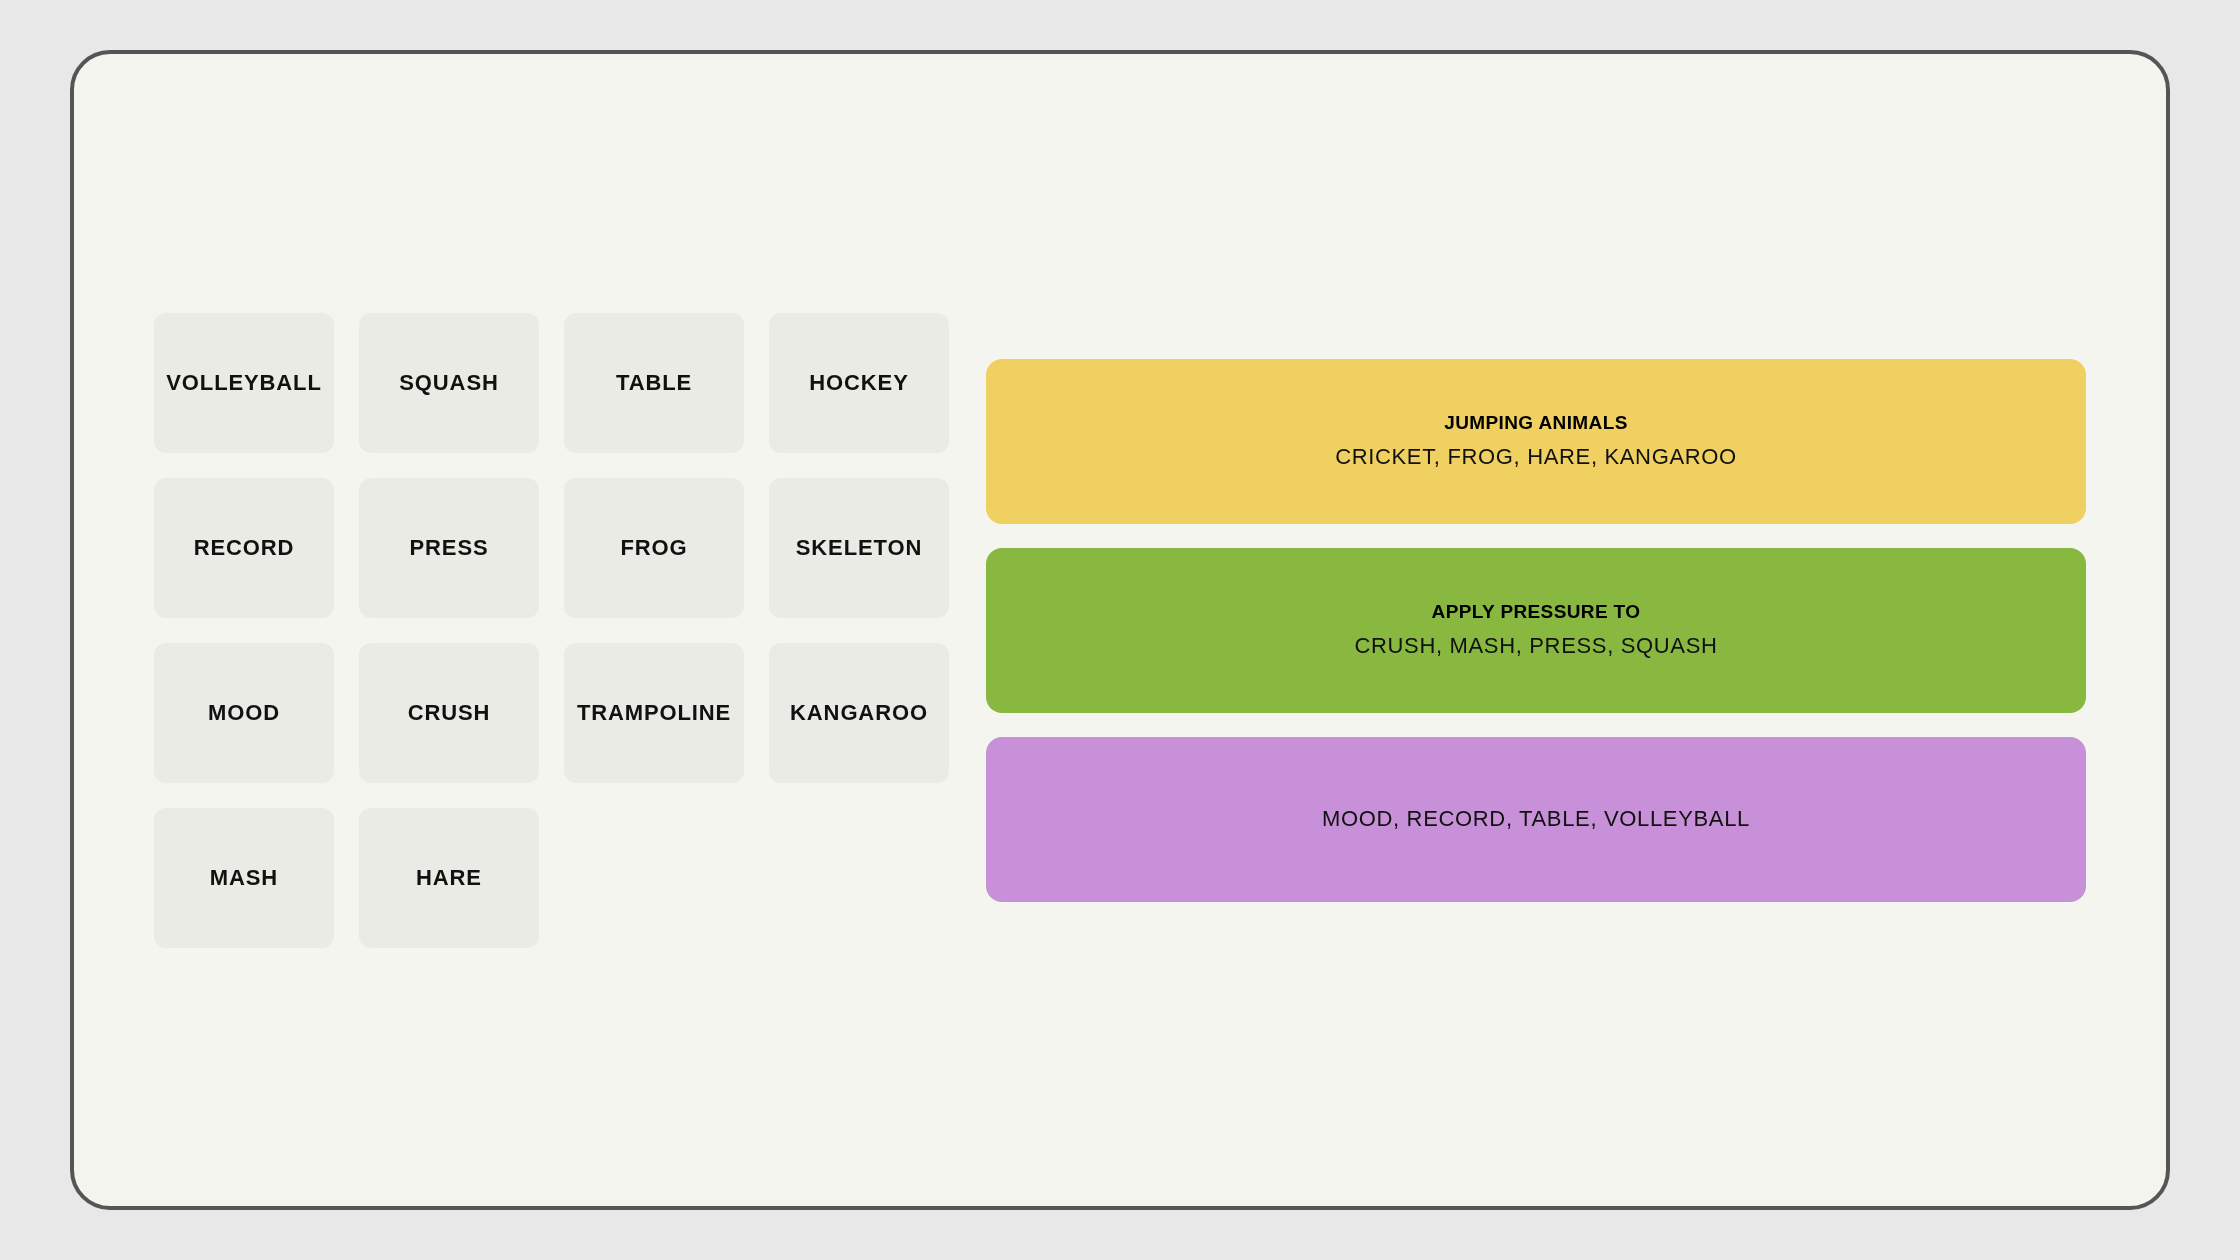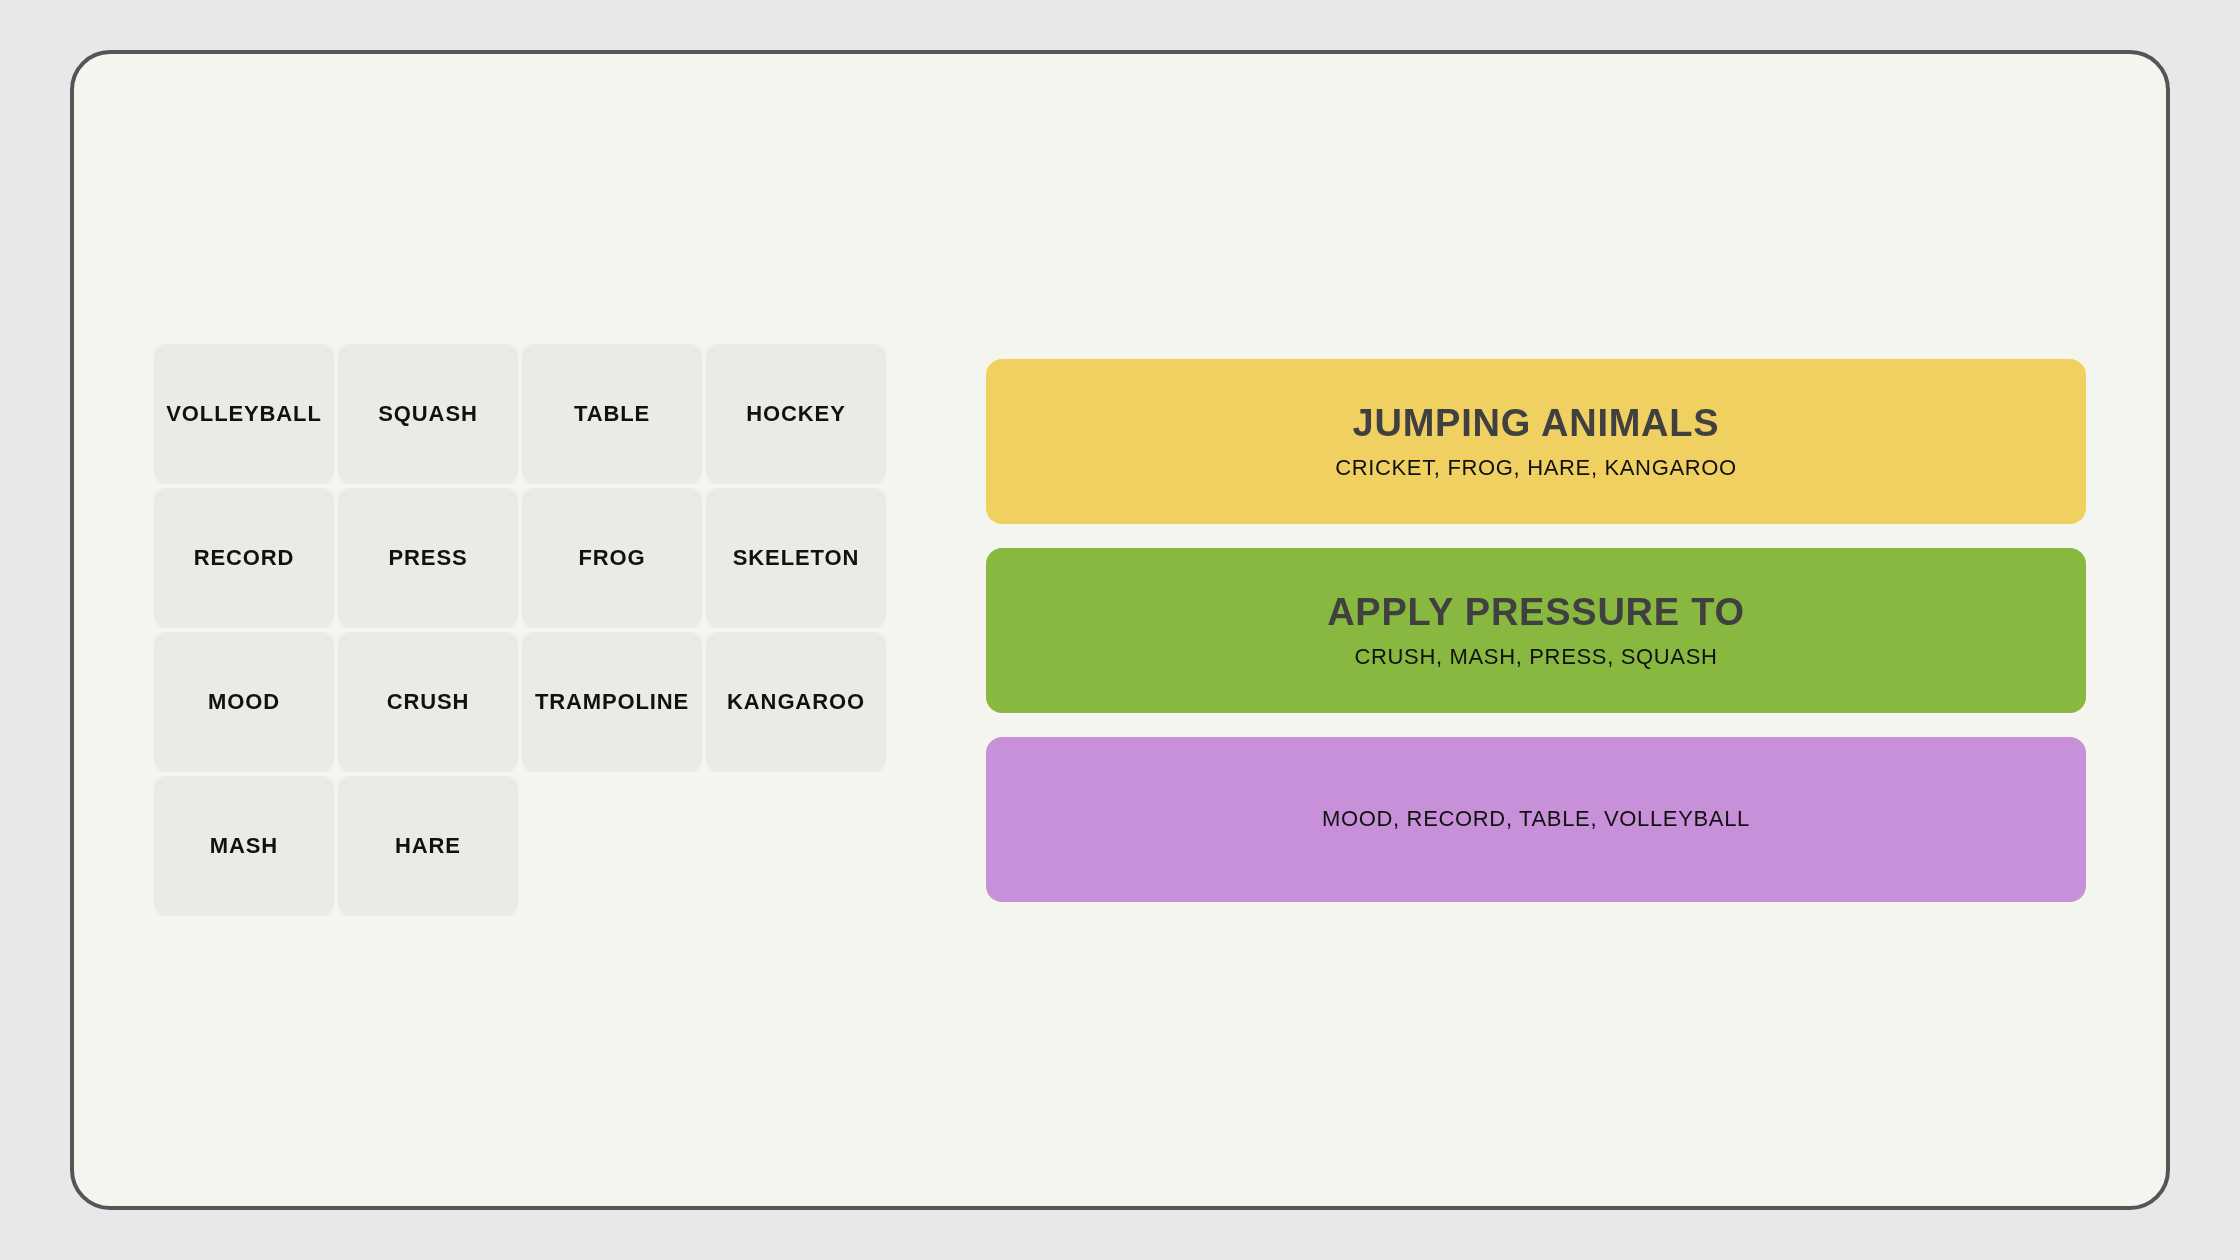--- a/index.html
+++ b/index.html
@@ -26,21 +26,21 @@
       display: flex;
       align-items: center;
       justify-content: space-between;
       padding: 60px 80px;
     }
 
     .left-panel {
       display: grid;
       grid-template-columns: repeat(4, 180px);
       grid-template-rows: repeat(4, 140px);
-      gap: 4px;
+      gap: 25px;
     }
 
     .word-tile {
       background: #ebebE5;
       border-radius: 12px;
       display: flex;
       align-items: center;
       justify-content: center;
       font-family: 'Arial Black', 'Arial Bold', Arial, sans-serif;
       font-weight: 900;
@@ -66,24 +66,24 @@
       flex-direction: column;
       align-items: center;
       justify-content: center;
       text-align: center;
       min-height: 165px;
     }
 
     .category-card .category-title {
       font-family: 'Arial Black', 'Arial Bold', Arial, sans-serif;
       font-weight: 900;
-      font-size: 38px;
+      font-size: 19px;
       letter-spacing: 0.02em;
       text-transform: uppercase;
-      color: #404040;
+      color: #000000;
       margin-bottom: 10px;
     }
 
     .category-card .category-words {
       font-family: Arial, sans-serif;
       font-weight: 400;
       font-size: 22px;
       letter-spacing: 0.03em;
       text-transform: uppercase;
       color: #111;

